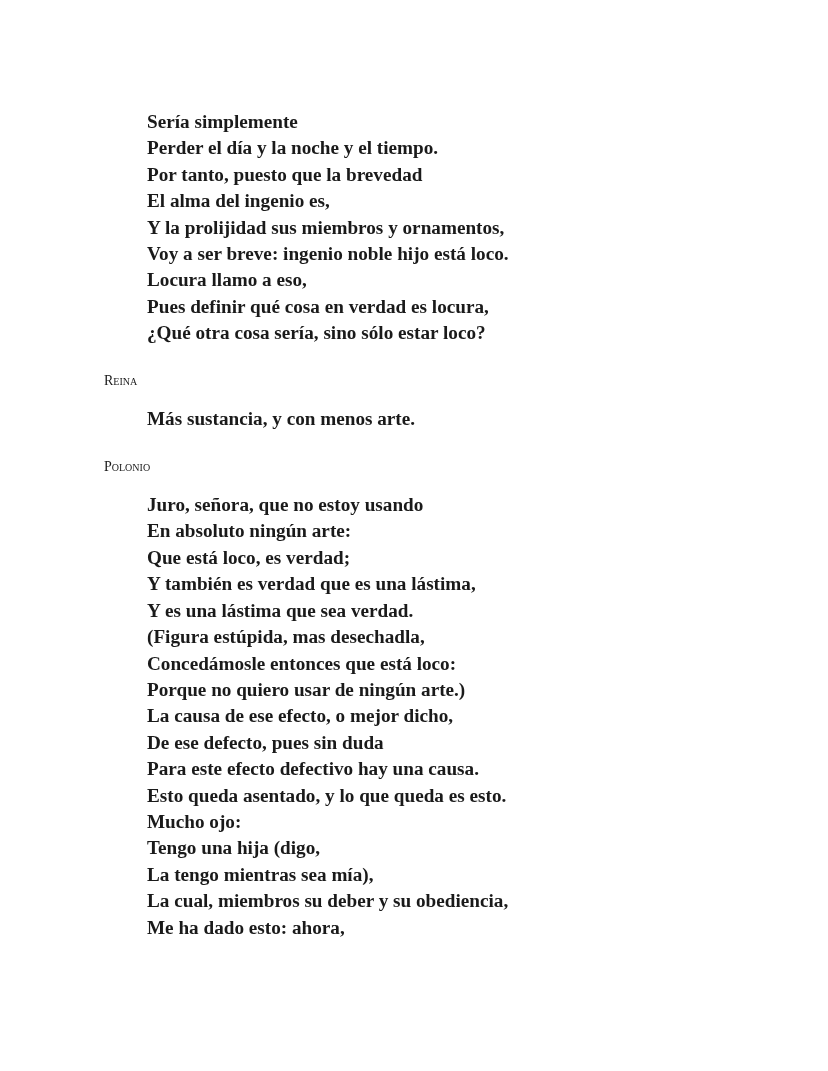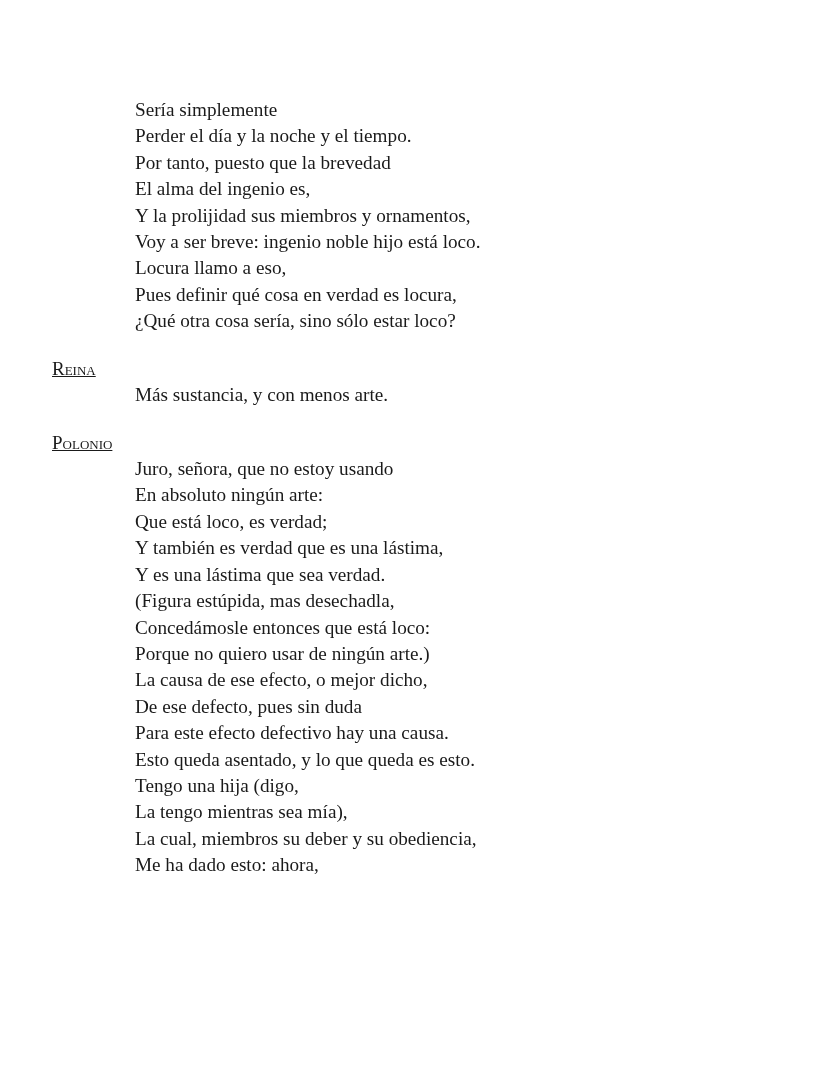--- a/index.html
+++ b/index.html
@@ -21,33 +21,33 @@
       top: 97px;
       width: 828px;
     }
     .speech {
       margin: 0;
     }
     .speech + .speech {
       margin-top: 21px;
     }
     .speaker {
-      margin-left: 52px;
-      font-size: 19px;
+      margin-left: 104px;
+      font-size: 14px;
       line-height: 26.5px;
       font-variant: small-caps;
       letter-spacing: 0;
       height: 26.5px;
       padding-top: 0px;
-      text-decoration: underline;
     }
     .lines {
-      margin: 0;
+      margin: 12px;
       padding: 0;
       list-style: none;
+      font-weight: bold;
     }
     .line {
       margin-left: 135px;
       font-size: 19.2px;
       line-height: 26.4px;
       white-space: nowrap;
     }
   </style>
 </head>
 <body>
@@ -83,20 +83,21 @@
       <li class="line">Que está loco, es verdad;</li>
       <li class="line">Y también es verdad que es una lástima,</li>
       <li class="line">Y es una lástima que sea verdad.</li>
       <li class="line">(Figura estúpida, mas desechadla,</li>
       <li class="line">Concedámosle entonces que está loco:</li>
       <li class="line">Porque no quiero usar de ningún arte.)</li>
       <li class="line">La causa de ese efecto, o mejor dicho,</li>
       <li class="line">De ese defecto, pues sin duda</li>
       <li class="line">Para este efecto defectivo hay una causa.</li>
       <li class="line">Esto queda asentado, y lo que queda es esto.</li>
+      <li class="line">Mucho ojo:</li>
       <li class="line">Tengo una hija (digo,</li>
       <li class="line">La tengo mientras sea mía),</li>
       <li class="line">La cual, miembros su deber y su obediencia,</li>
       <li class="line">Me ha dado esto: ahora,</li>
     </ul>
   </div>
 
 </div>
 
 </body></html>

